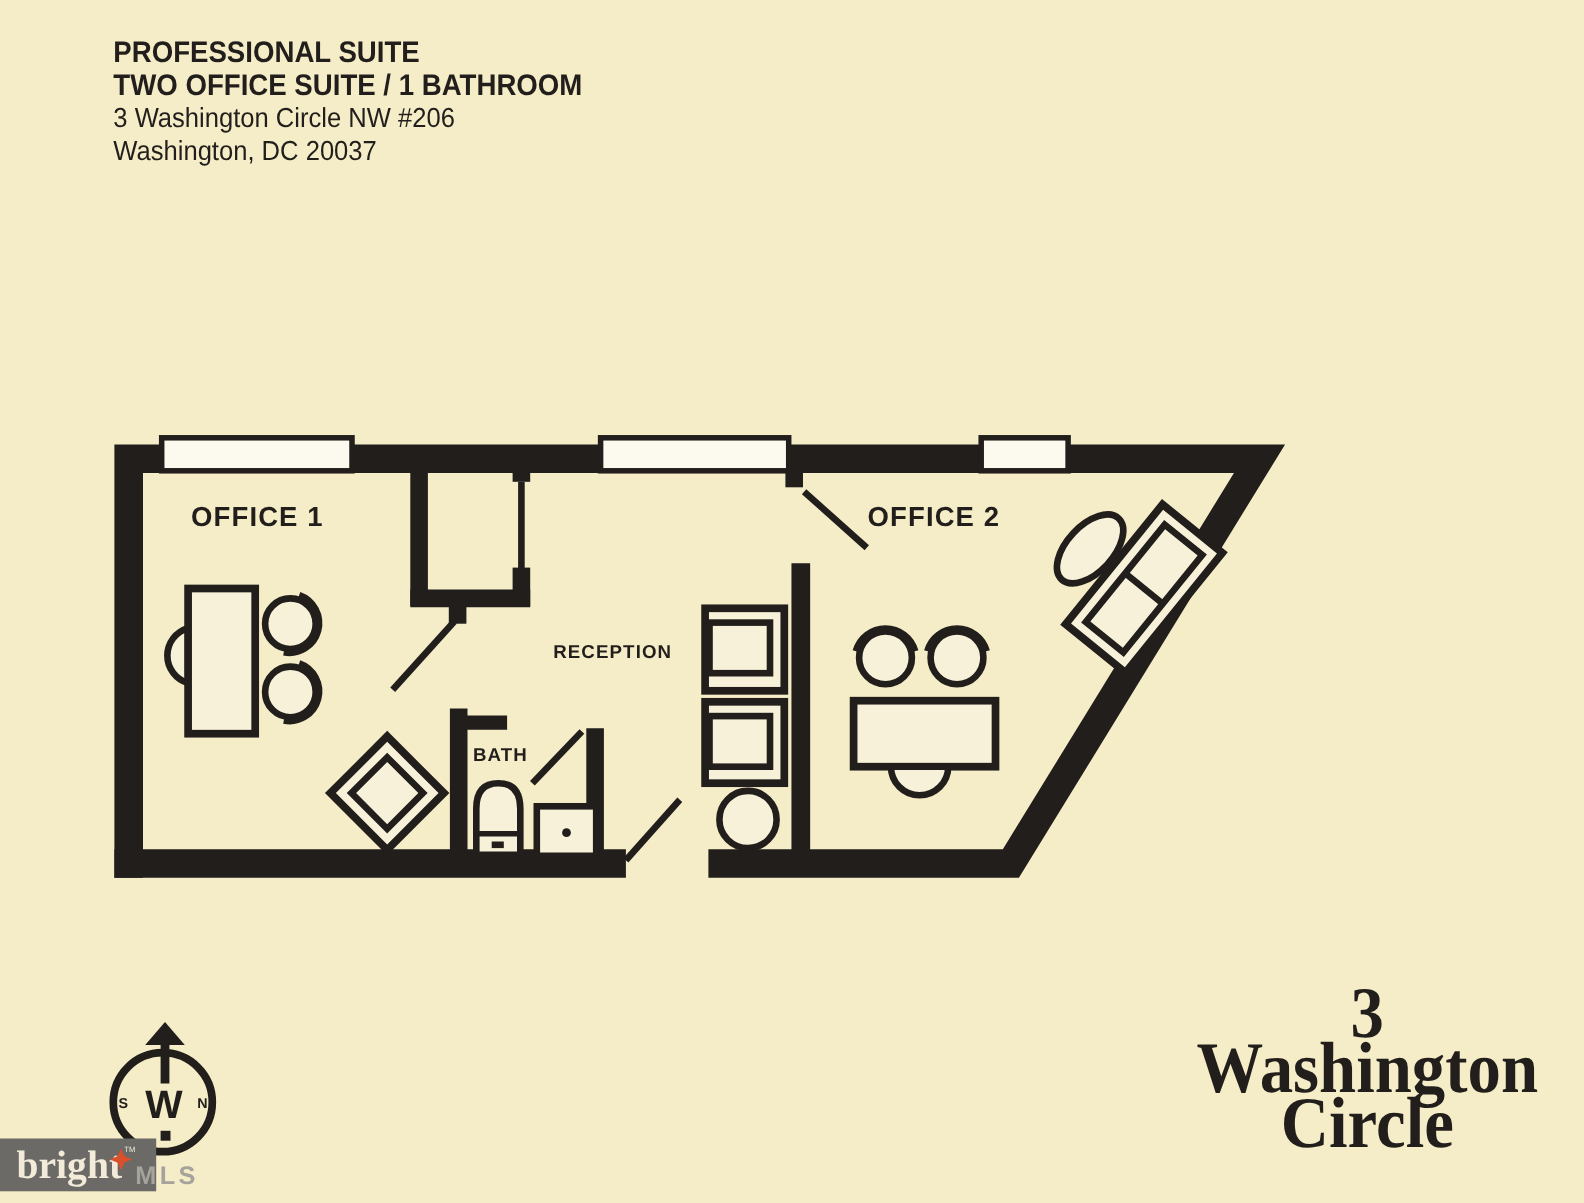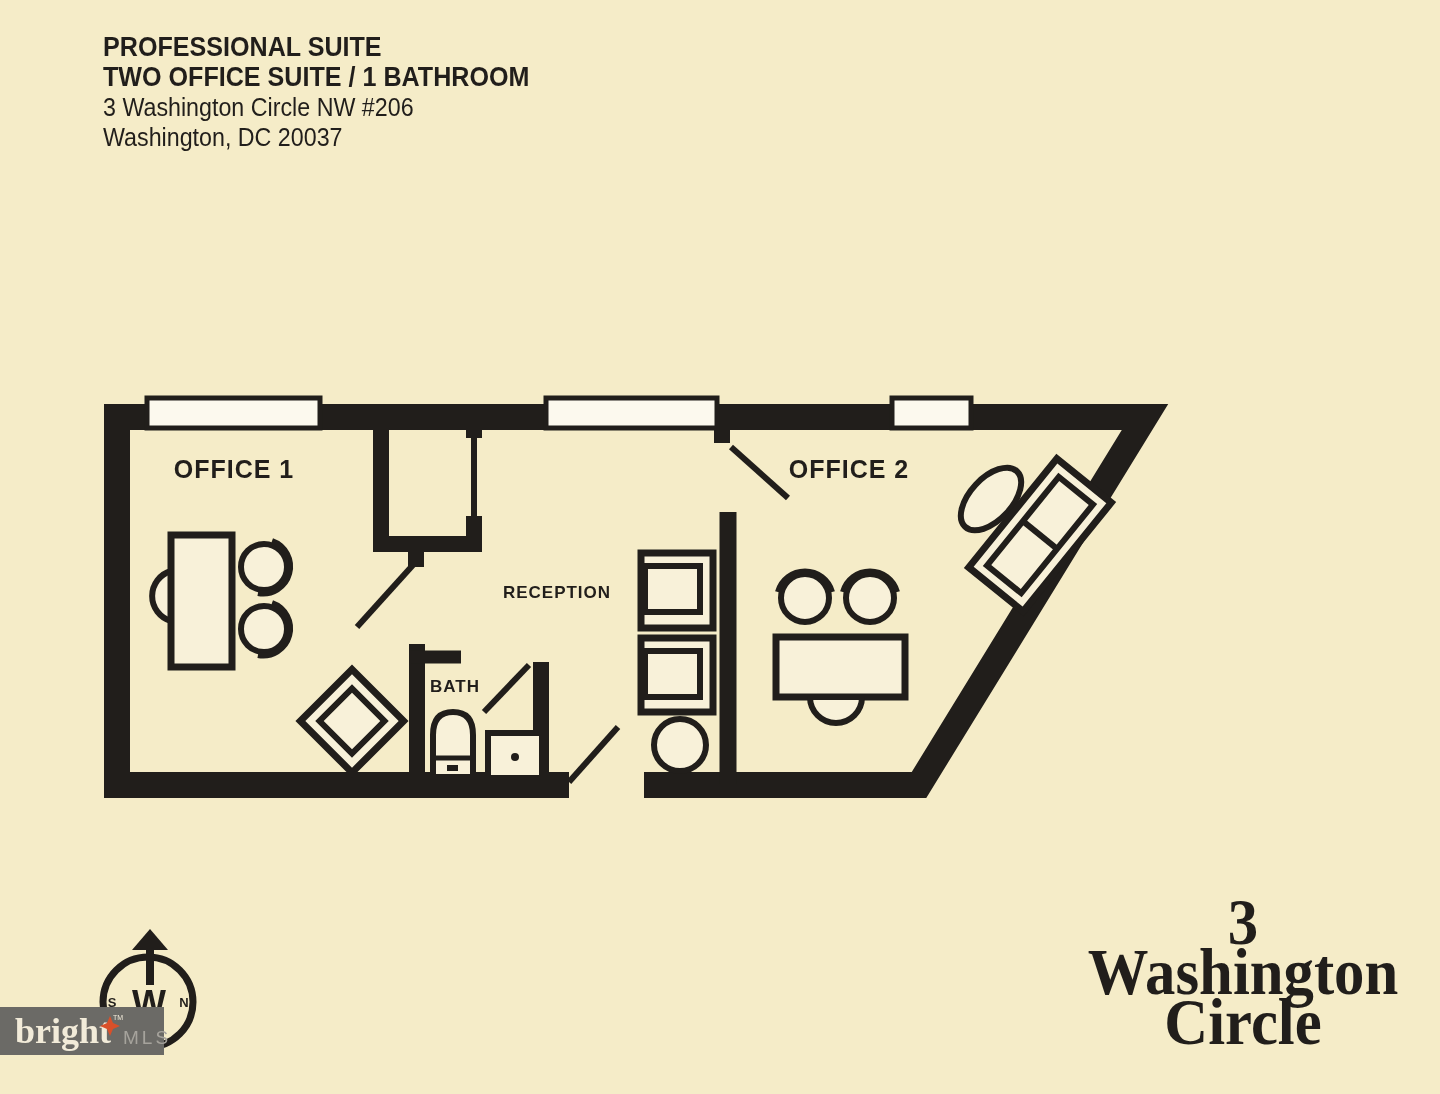--- a/index.html
+++ b/index.html
@@ -22,26 +22,26 @@
   .room-label{font-weight:700;letter-spacing:1px;}
 
   .header{position:absolute;left:103px;top:32px;color:var(--ink);transform:scaleX(0.93);transform-origin:0 0;}
   .header .t{font-size:27px;line-height:30px;font-weight:700;letter-spacing:0px;white-space:nowrap;}
   .header .a{font-size:25px;line-height:30px;font-weight:400;white-space:nowrap;}
 
   .building-name{position:absolute;left:1045px;top:897px;width:396px;text-align:center;
     font-family:"Liberation Serif",serif;font-weight:700;font-size:66px;line-height:50px;
     color:var(--ink);transform:scaleX(0.92);transform-origin:50% 0;}
 
-  .logo{position:absolute;left:0;top:1007px;width:164px;height:48px;background:var(--logo_bg);}
+  .logo{position:absolute;left:0;top:1035px;width:142px;height:48px;background:var(--logo_bg);}
   .logo .bright{position:absolute;left:15px;top:0px;font-family:"Liberation Serif",serif;
     font-weight:700;font-size:36px;line-height:48px;color:var(--logo_text);}
   .logo .tm{position:absolute;left:113px;top:7px;font-size:7px;color:var(--logo_text);font-family:"Liberation Sans",sans-serif;}
-  .logo .mls{position:absolute;left:123px;top:20px;font-size:19px;letter-spacing:3px;color:var(--logo_mls);
-    font-family:"Liberation Sans",sans-serif;font-weight:400;}
+  .logo .mls{position:absolute;left:123px;top:20px;font-size:23px;letter-spacing:3px;color:var(--logo_mls);
+    font-family:"Liberation Sans",sans-serif;font-weight:700;}
   .logo svg.star{position:absolute;left:100px;top:9px;width:20px;height:20px;}
 </style>
 </head>
 <body>
 
 <div class="page">
 
   <div class="header">
     <div class="t">PROFESSIONAL SUITE</div>
     <div class="t">TWO OFFICE SUITE / 1 BATHROOM</div>

